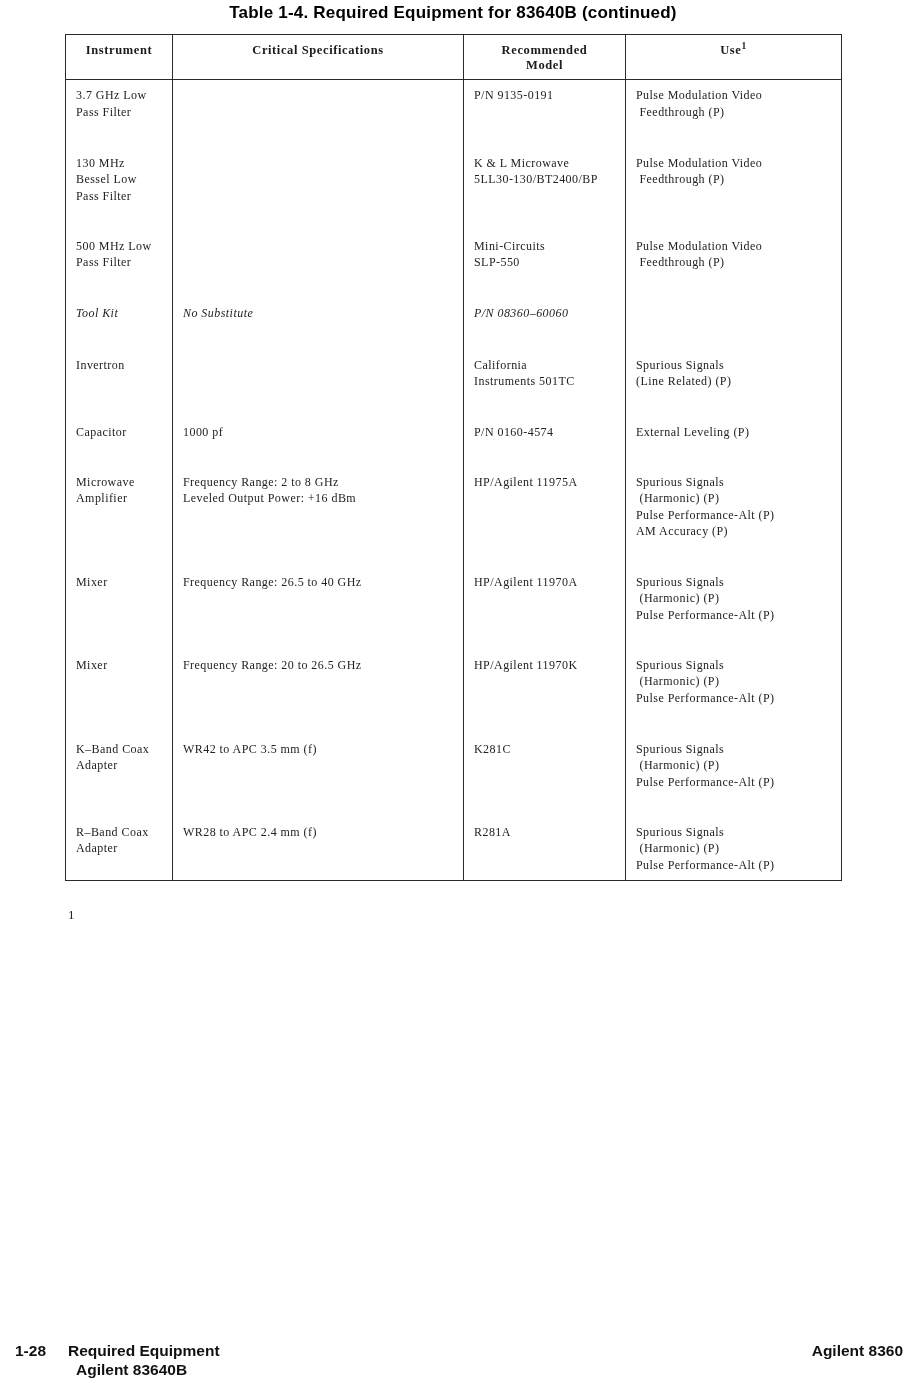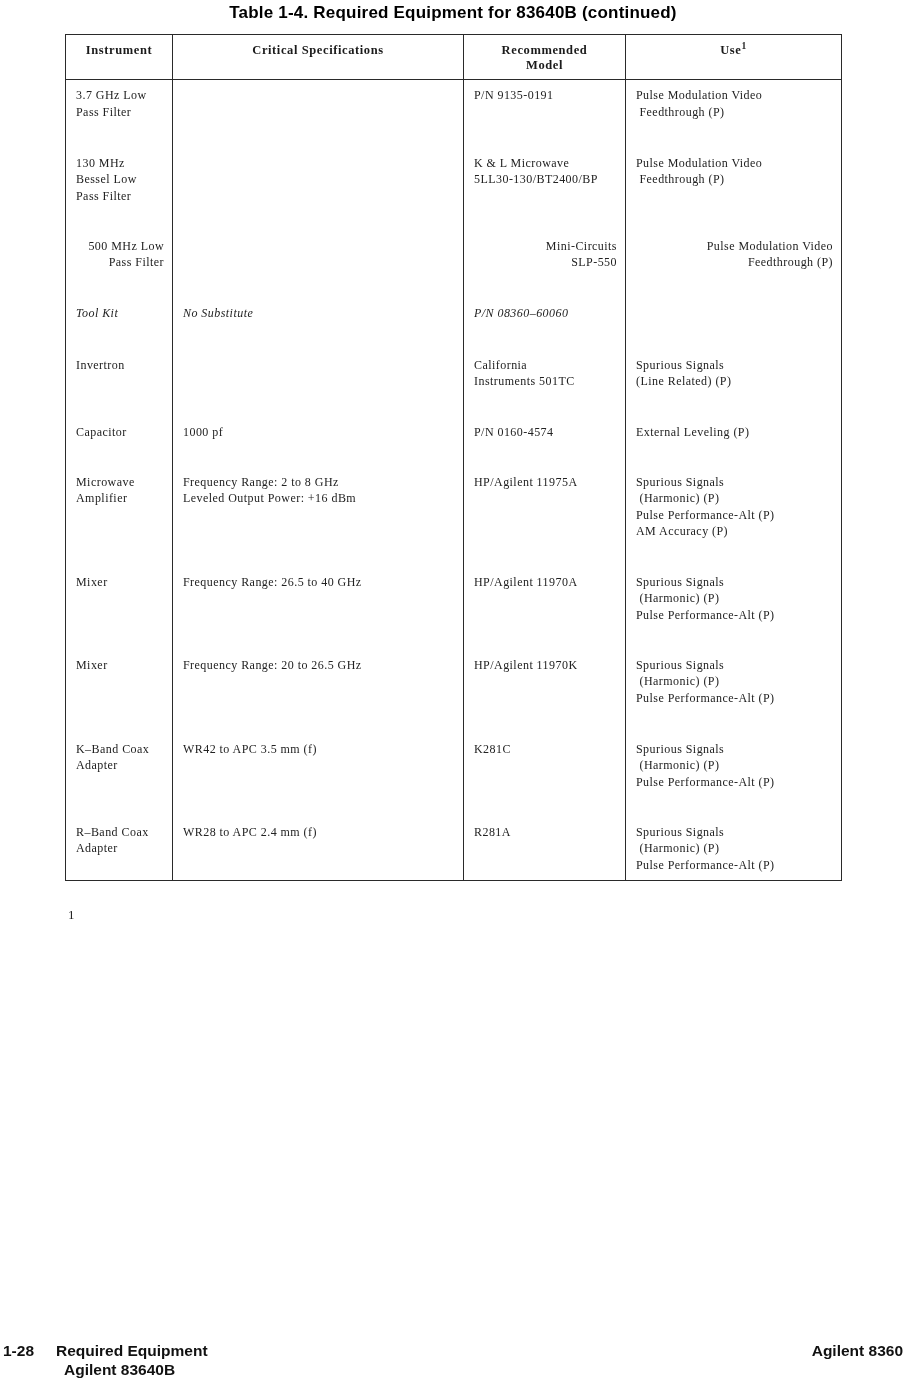--- a/index.html
+++ b/index.html
@@ -31,37 +31,37 @@
   th:first-child { border-left:none; }
   td {
     vertical-align:top; font-size:12px; line-height:1.38;
     padding:7px 8px 4px 10px; border-left:1px solid #2a2a2a;
     white-space:pre-wrap; letter-spacing:0.45px; color:#222;
   }
   td:first-child { border-left:none; }
   sup.fn { font-size:9.5px; vertical-align:super; line-height:0; }
   tbody tr:nth-child(1)  td { height:68px; }
   tbody tr:nth-child(2)  td { height:83px; }
-  tbody tr:nth-child(3)  td { height:67px;text-align:right; }
+  tbody tr:nth-child(3)  td { height:67px; }
   tbody tr:nth-child(4)  td { height:52px;font-style:italic; }
   tbody tr:nth-child(5)  td { height:67px; }
   tbody tr:nth-child(6)  td { height:50px; }
   tbody tr:nth-child(7)  td { height:100px; }
   tbody tr:nth-child(8)  td { height:83px; }
   tbody tr:nth-child(9)  td { height:84px; }
   tbody tr:nth-child(10) td { height:83px; }
   tbody tr:nth-child(11) td { height:64px; }
   .footnote {
     margin:26px 0 0 68px; font-size:13px; display:flex; gap:15px;
     letter-spacing:0.45px; color:#222;
   }
   .footnote .fn-lines { line-height:1.55; }
   .footnote .fn-line2 { margin-left:-10px; }
   .pagefooter {
-    position:absolute; left:0; right:0; bottom:6px;
+    position:absolute; left:12px; right:0; bottom:6px;
     font-family:"Liberation Sans", sans-serif; font-weight:bold;
     font-size:15.5px; color:#111;
     display:flex; justify-content:space-between; align-items:flex-start;
     padding:0 3px;
   }
   .pagefooter .left .line1 .sect { margin-left:22px; }
   .pagefooter .left .line2 { margin-left:61px; line-height:1.35; }
 </style>
 </head>
 <body>

